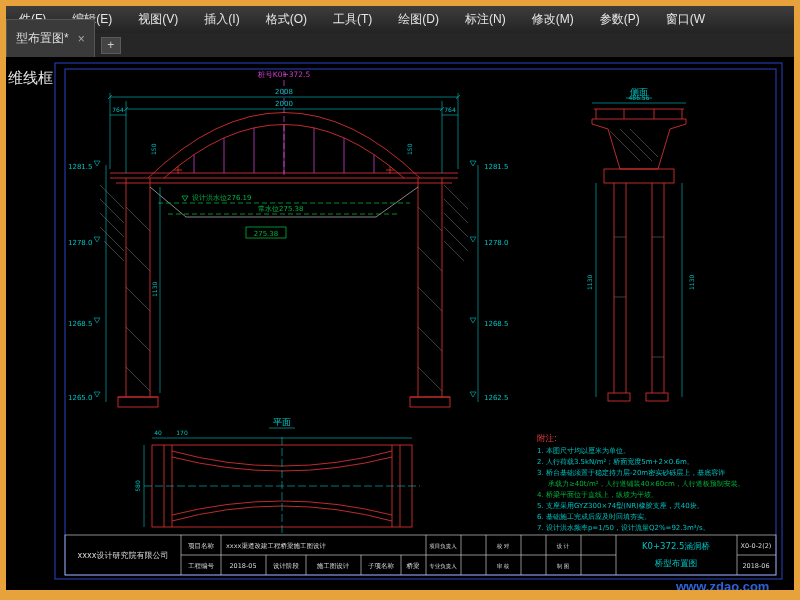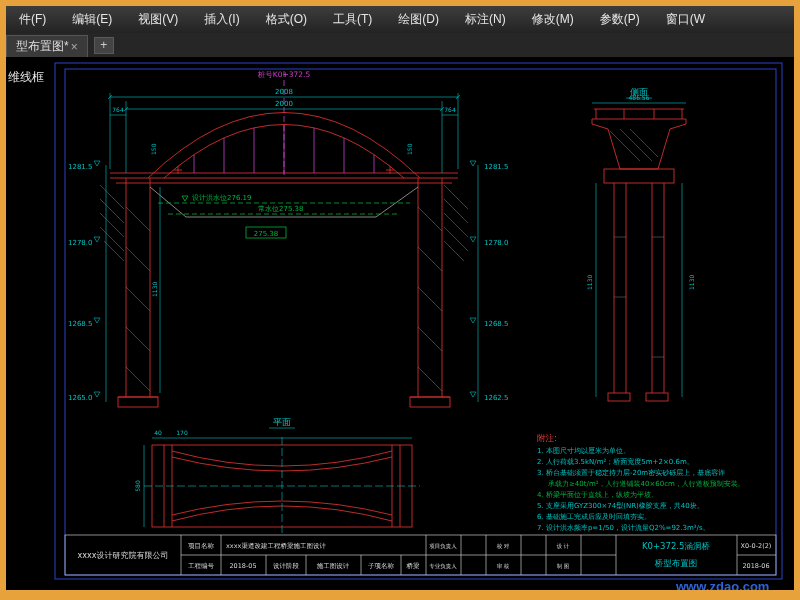--- a/index.html
+++ b/index.html
@@ -6,26 +6,26 @@
   body{width:800px;height:600px;background:#000;overflow:hidden;position:relative;
        font-family:"Liberation Sans","DejaVu Sans",sans-serif;}
   .frame{position:absolute;inset:0;border:6px solid #E8A23C;border-bottom-width:10px;
          box-sizing:border-box;pointer-events:none;z-index:90;}
   .menubar{position:absolute;left:6px;top:6px;right:6px;height:27px;
            background:linear-gradient(#3d3d3d,#232323);display:flex;align-items:center;z-index:5;}
   .menu-item{color:#e6e6e6;font-size:12px;padding:0 13px;line-height:27px;white-space:nowrap;cursor:default;}
   .tabbar{position:absolute;left:6px;top:33px;right:6px;height:24px;background:#262626;
           display:flex;align-items:flex-end;z-index:5;}
   .tab{height:21px;background:#3a3a3a;border:1px solid #555;border-bottom:none;
-       display:flex;align-items:center;padding:0 9px;gap:2px;color:#ddd;font-size:12px;}
+       display:flex;align-items:center;padding:8px 9px;gap:9px;color:#ddd;font-size:12px;}
   .tab-close{color:#a8a8a8;font-size:12px;}
   .tab-add{width:18px;height:15px;background:#444;border:1px solid #5a5a5a;color:#ccc;
            font-size:12px;line-height:14px;text-align:center;margin:0 0 3px 6px;}
   .canvas{position:absolute;left:6px;top:57px;width:788px;height:533px;background:#000;}
-  .vp-label{position:absolute;left:2px;top:12px;color:#e8e8e8;font-size:12px;z-index:3;}
+  .vp-label{position:absolute;left:2px;top:12px;color:#e8e8e8;font-size:15px;z-index:3;}
   .watermark{position:absolute;left:676px;top:572px;color:#2e63d8;font-size:13px;
              font-weight:bold;z-index:40;margin-top:7px;}
   svg{position:absolute;left:0;top:0;}
   svg text{font-family:"DejaVu Sans",sans-serif;}
   .r{stroke:#D43030;fill:none;stroke-width:.9;}
   .c{stroke:#00C2C2;fill:none;stroke-width:.6;}
   .g{stroke:#00B33C;fill:none;stroke-width:.8;}
   .m{stroke:#CC3FCC;fill:none;stroke-width:.8;}
   .w{stroke:#bdbdbd;fill:none;stroke-width:.7;}
   .h{stroke:#8a8a8a;fill:none;stroke-width:.45;}

